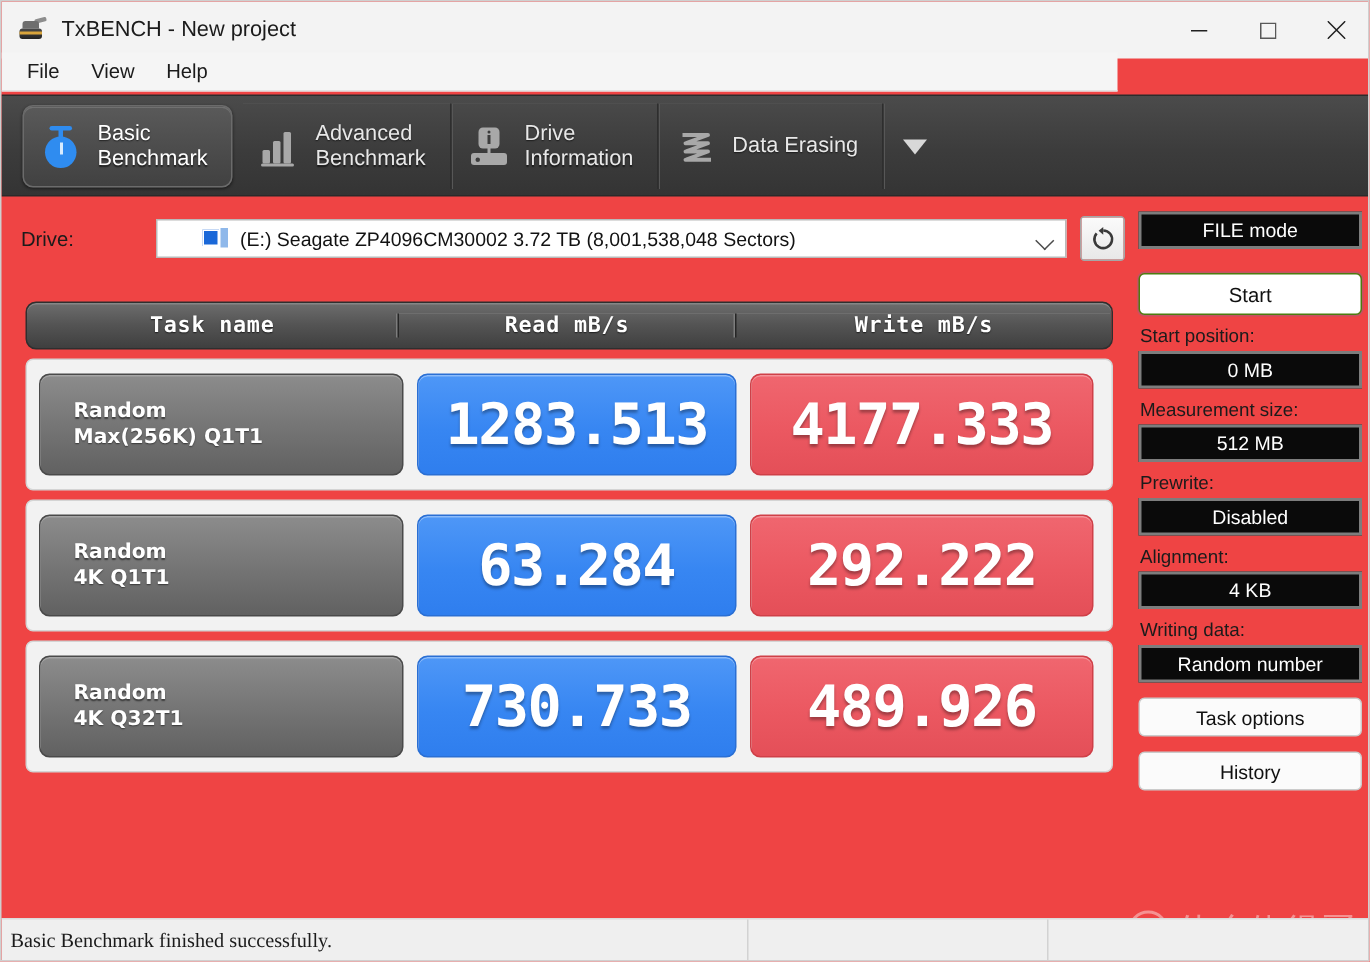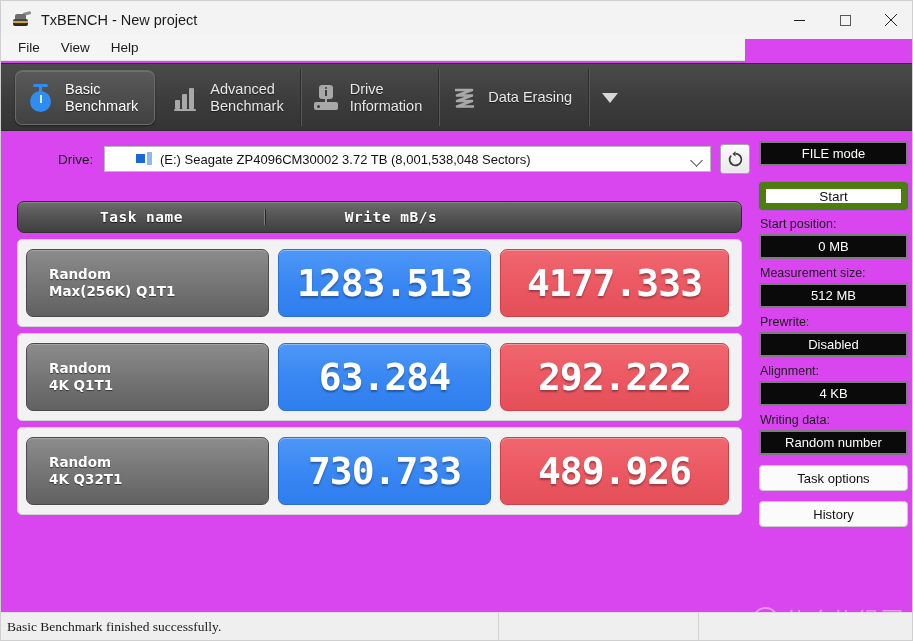--- a/index.html
+++ b/index.html
@@ -5,21 +5,21 @@
   * { box-sizing: border-box; margin: 0; padding: 0; }
   html, body {
     width: 913px; height: 641px;
     font-family: "Liberation Sans", sans-serif;
     overflow: hidden;
     background: #f0f0f0;
   }
   #app {
     position: relative;
     width: 913px; height: 641px;
-    background: #d946ef;
+    background: #ef4444;
     border: 1px solid #cfcfcf;
     overflow: hidden;
   }
 
   
   .titlebar {
     position: absolute; top: 0; left: 0;
     width: 913px; height: 38px;
     background: #f3f3f3;
     display: flex; align-items: center;
@@ -182,21 +182,21 @@
     border-top: 10px solid #d8d8d8;
   }
 
   
   .driverow {
     position: absolute; top: 140px; left: 0;
     width: 913px; height: 42px;
   }
   .drive-label {
     position: absolute; left: 13px; top: 11px;
-    font-size: 13.5px; color: #1b1b1b; margin-left: 44px;
+    font-size: 13.5px; color: #1b1b1b;
   }
   .drive-select {
     position: absolute; left: 103px; top: 5px;
     width: 607px; height: 26px;
     background: #ffffff;
     border: 1px solid #b9b9b9;
     display: flex; align-items: center; padding-left: 24px;
   }
   .drive-ico {
     position: relative; width: 18px; height: 14px;
@@ -308,21 +308,21 @@
   .blk-btn {
     width: 149px; height: 25px;
     background: #0a0a0a;
     border: 2px solid #7d7d7d;
     display: flex; align-items: center; justify-content: center;
     color: #ffffff; font-size: 13px;
   }
   .start-btn {
     width: 149px; height: 28px;
     background: #ffffff;
-    border: 7px solid #4d7c0f; border-radius: 4px;
+    border: 1px solid #4d7c0f; border-radius: 4px;
     display: flex; align-items: center; justify-content: center;
     color: #101010; font-size: 13.5px;
     box-shadow: 0 0 0 1px rgba(47,134,214,.22);
   }
   .side-label {
     font-size: 12.5px; color: #1b1b1b;
     margin: 7px 0 3px 1px;
   }
   .plain-btn {
     width: 149px; height: 26px;
@@ -472,20 +472,21 @@
       <svg width="17" height="17" viewBox="0 0 17 17">
         <path d="M8.5 2.6a5.9 5.9 0 1 1-4.4 1.95" fill="none" stroke="#3a3a3a" stroke-width="1.7"></path>
         <path d="M8.5 0.3v5.2l-3.1-2.6z" fill="#3a3a3a"></path>
       </svg>
     </div>
   </div>
 
   <div class="results">
     <div class="res-head">
       <div class="rh-cell c1">Task name</div>
+      <div class="rh-cell c2">Read mB/s</div>
       <div class="rh-cell c3">Write mB/s</div>
     </div>
 
 
     <div class="res-row">
       <div class="cell-task">
         <span>Random</span>
         <span>Max(256K) Q1T1</span>
       </div>
       <div class="cell-val cell-read">1283.513</div>

